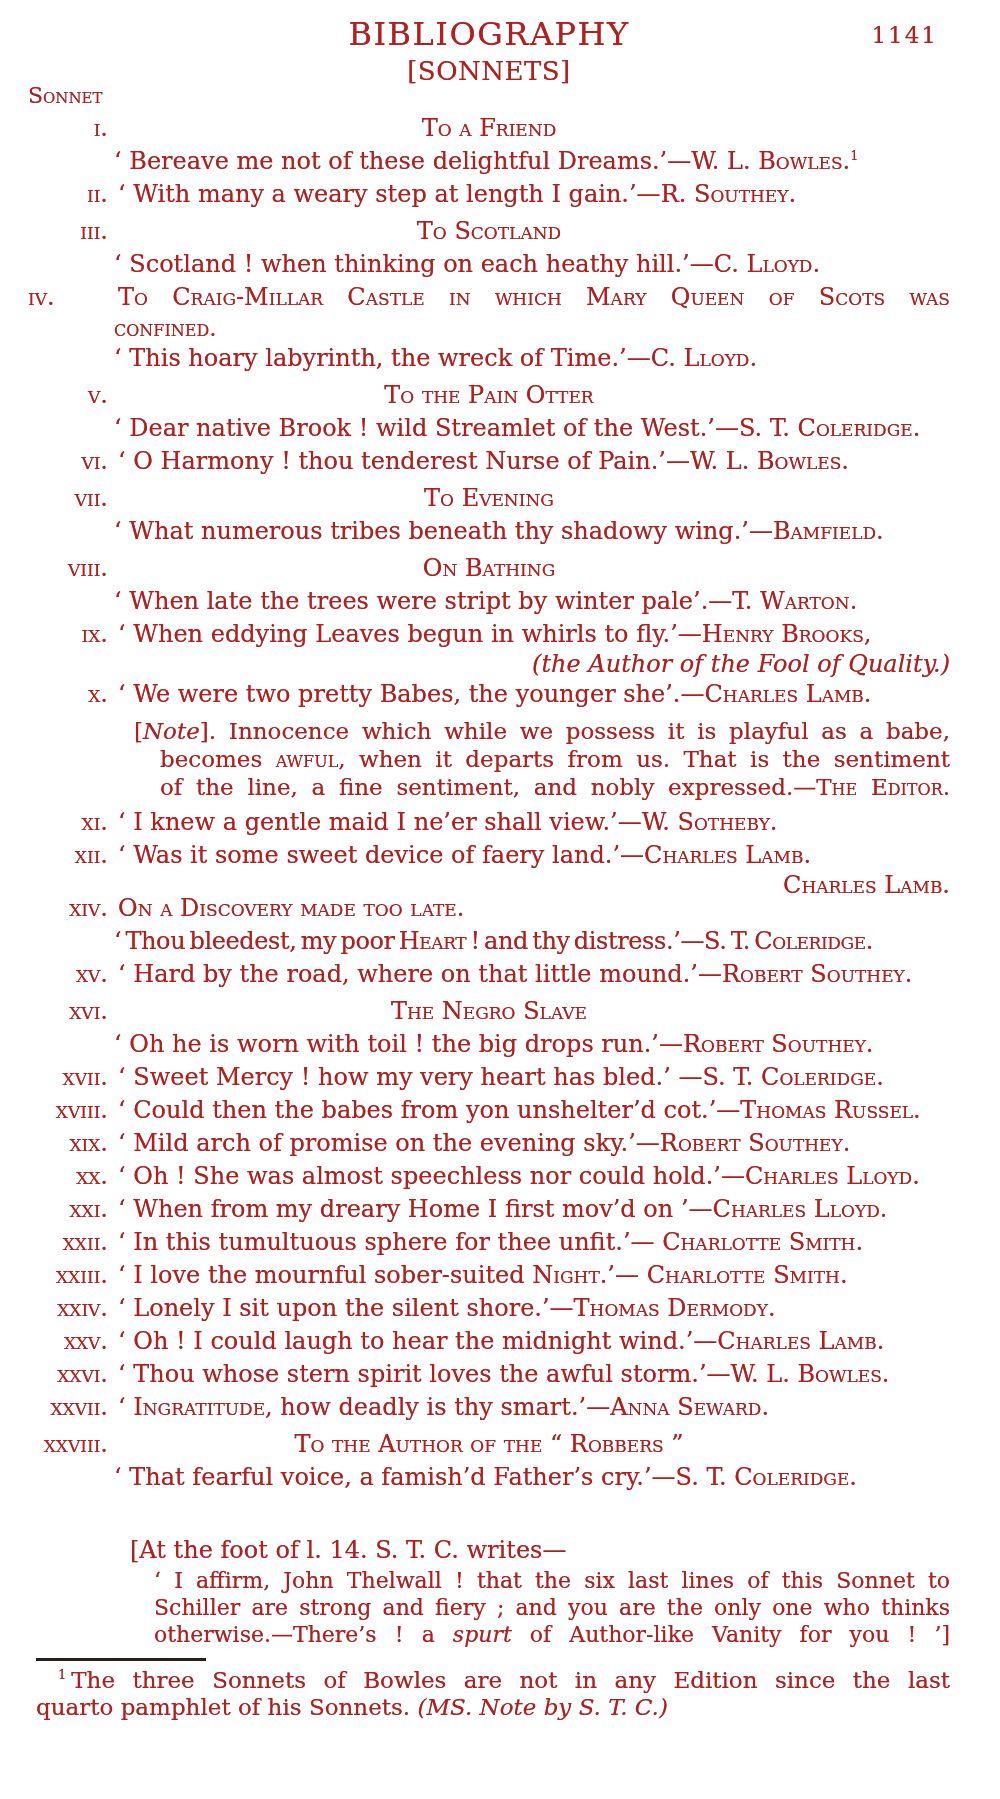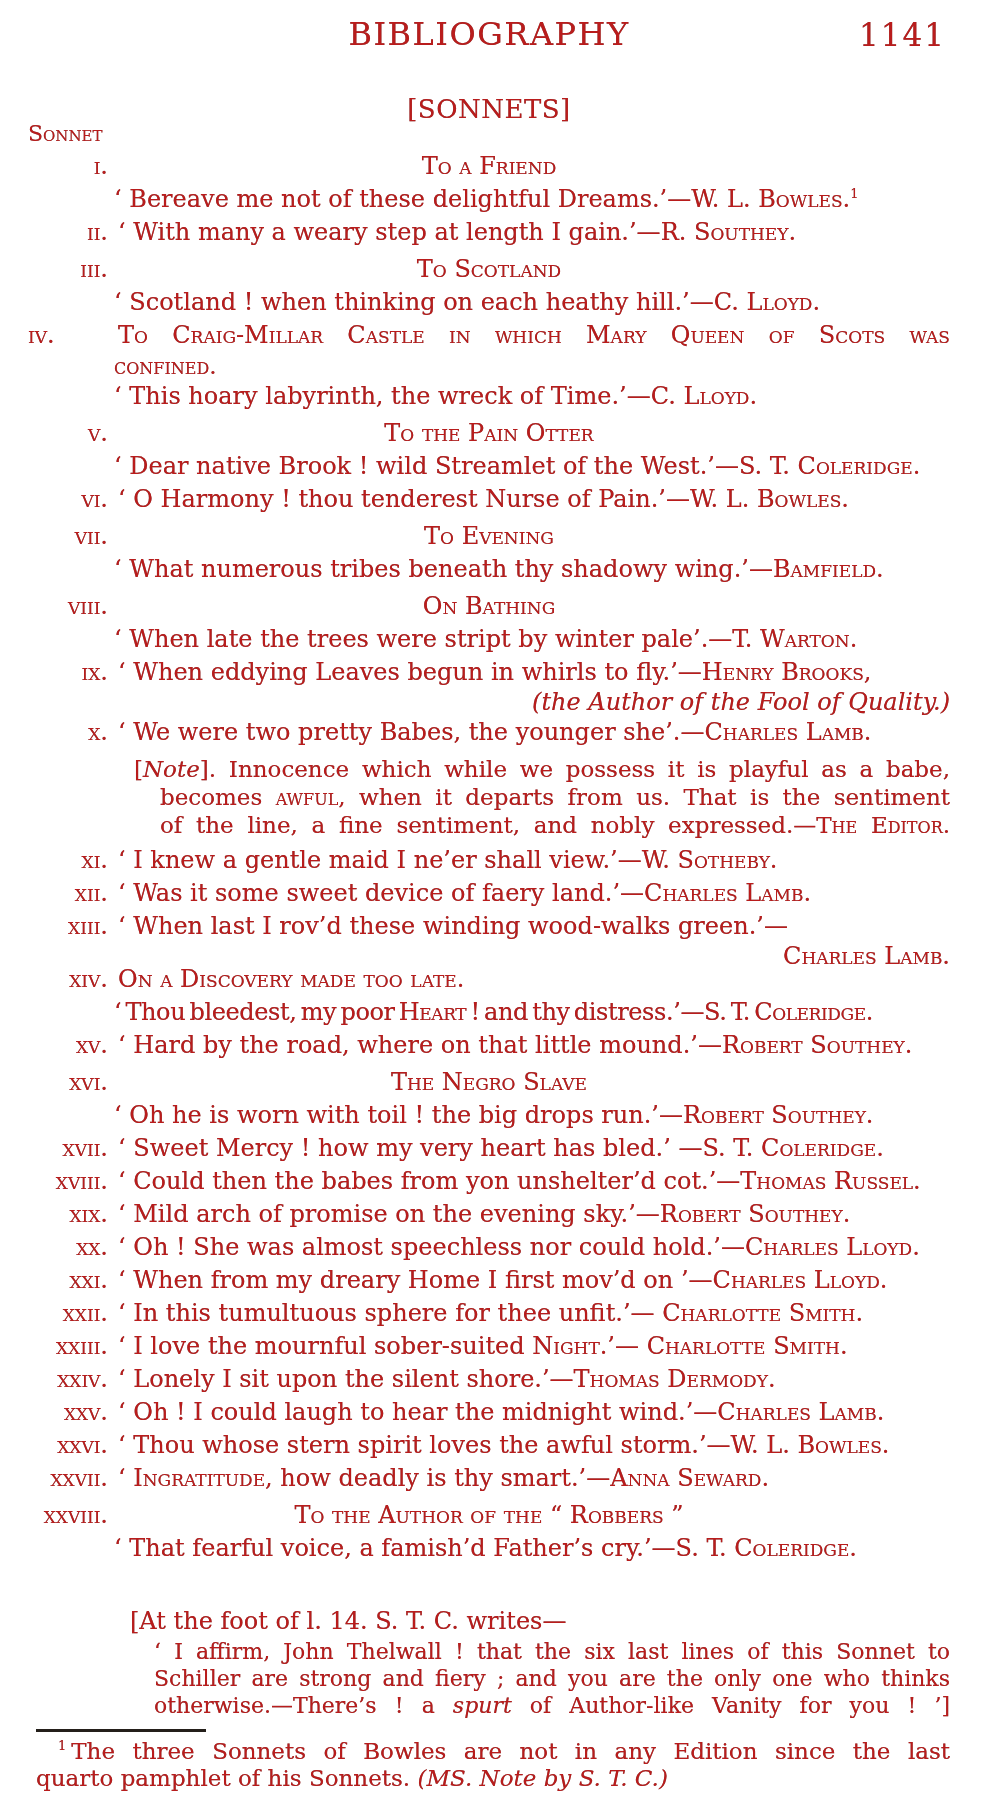--- a/index.html
+++ b/index.html
@@ -5,22 +5,22 @@
   html,body{margin:0;padding:0;background:#ffffff;}
   .page{
     position:relative;width:1000px;height:1799px;box-sizing:border-box;
     background:#ffffff;color:#b91c1c;
     font-family:"DejaVu Serif","Liberation Serif",serif;
     padding:16px 50px 0 28px;overflow:hidden;
     text-shadow:0 0 0.4px rgba(27,23,19,0.55);
   }
   .page-header{position:relative;text-align:center;line-height:36px;}
   .ph-title{font-size:32px;letter-spacing:1.5px;}
-  .ph-num{position:absolute;right:4px;top:1px;font-size:31px;letter-spacing:2px;}
-  .section-title{margin-top:38px;text-align:center;font-size:26px;letter-spacing:.5px;line-height:26px;}
+  .ph-num{position:absolute;right:12px;top:1px;font-size:23px;letter-spacing:2px;}
+  .section-title{text-align:center;font-size:26px;letter-spacing:.5px;line-height:26px;}
   .side-label{font-size:22px;line-height:24px;}
   .sc{font-variant:small-caps;}
   .it{font-style:italic;}
   .row{position:relative;font-size:24px;line-height:33px;}
   .num{position:absolute;left:0;top:0;width:80px;text-align:right;}
   .entry-row{padding-left:90px;}
   .quote-row{padding-left:86px;}
   .cont-row{padding-left:86px;line-height:28px;font-size:23px;}
   .title-row{margin-top:4px;text-align:center;}
   .right-row{text-align:right;line-height:27px;}
@@ -119,23 +119,20 @@
       <span>of the line, a fine sentiment, and nobly expressed.—</span><span class="sc">The Editor.</span>
     </div>
   </div>
 
   <div class="row entry-row">
     <span class="num sc">xi.</span><span>‘ I knew a gentle maid I ne’er shall view.’—</span><span class="sc">W. Sotheby.</span>
   </div>
   <div class="row entry-row">
     <span class="num sc">xii.</span><span>‘ Was it some sweet device of faery land.’—</span><span class="sc">Charles Lamb.</span>
   </div>
-  <div class="row entry-row">
-    <span class="num sc">xiii.</span><span>‘ When last I rov’d these winding wood-walks green.’—</span>
-  </div>
   <div class="row right-row">
     <span class="sc">Charles Lamb.</span>
   </div>
   <div class="row entry-row up">
     <span class="num sc">xiv.</span><span class="sc">On a Discovery made too late.</span>
   </div>
   <div class="row quote-row tight">
     <span>‘ Thou bleedest, my poor </span><span class="sc">Heart</span><span> ! and thy distress.’—</span><span class="sc">S. T. Coleridge.</span>
   </div>
   <div class="row entry-row">

